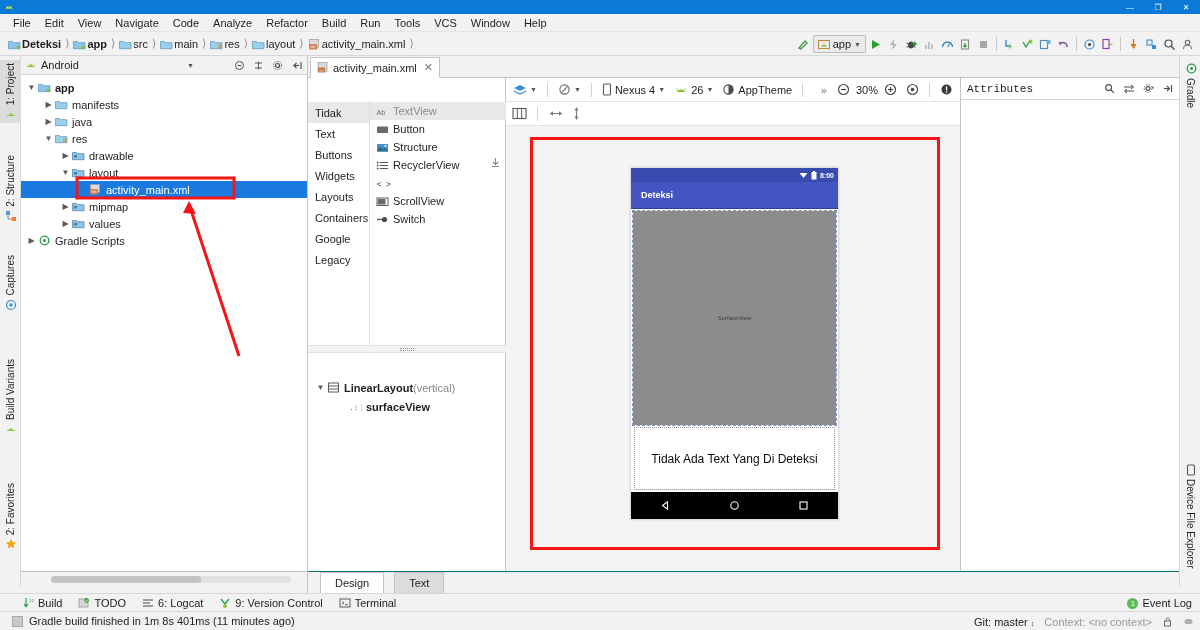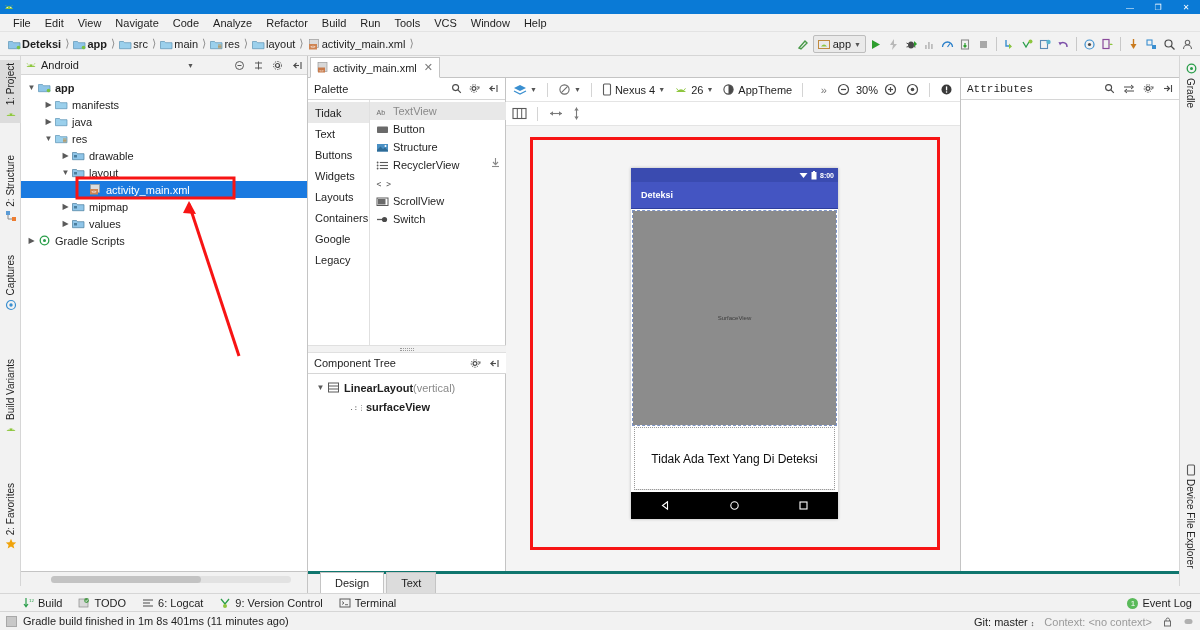--- a/index.html
+++ b/index.html
@@ -180,21 +180,21 @@
   .ph-nav { position:absolute; left:0; bottom:0; width:207px; height:27px; background:#000;
             display:flex; align-items:center; justify-content:space-around; }
 
   
   .attrpanel { position:absolute; left:961px; top:78px; width:218px; height:493px; background:#fff; }
   .attrhdr { height:22px; border-bottom:1px solid #d6d6d6; display:flex; align-items:center;
              padding:0 6px; font-size:11px; background:#fff;font-family:Liberation Mono, monospace; }
 
   
   .dtabs { position:absolute; left:308px; top:571px; width:871px; height:22px;
-           background:#f2f2f2; border-top:3px solid #0f766e; display:flex; align-items:flex-end; padding-left:12px; }
+           background:#f2f2f2; border-top:1px solid #0f766e; display:flex; align-items:flex-end; padding-left:12px;gap:8px; }
   .dtab { height:21px; display:flex; align-items:center; padding:0 14px; font-size:11px;
           border:1px solid #c4c4c4; border-bottom:none; background:#dcdcdc; margin-right:2px; }
   .dtab.active { background:#fff; }
 
   
   .leftbottom { position:absolute; left:21px; top:571px; width:287px; height:22px; background:#f2f2f2;
                 border-top:1px solid #c4c4c4; border-right:1px solid #c4c4c4; }
   .hscroll { position:absolute; left:30px; top:4px; width:240px; height:7px; background:#e2e2e2; border-radius:4px; }
   .hscroll .thumb { width:150px; height:7px; background:#c3c3c3; border-radius:4px; }
 
@@ -206,21 +206,21 @@
   }
   .bb { display:flex; align-items:center; gap:4px; white-space:nowrap; }
   .eventlog { position:absolute; right:8px; top:0; height:18px; display:flex; align-items:center; gap:4px; font-size:11px; }
   .badge { width:11px; height:11px; border-radius:50%; background:#5aba5a; color:#fff; font-size:8px;
            display:flex; align-items:center; justify-content:center; }
 
   
   .statusbar {
     position:absolute; left:0; top:611px; width:1200px; height:19px;
     background:#f2f2f2; border-top:1px solid #d6d6d6;
-    display:flex; align-items:center; padding-left:6px; font-size:11px; gap:6px;
+    display:flex; align-items:center; padding-left:12px; font-size:11px; gap:6px;
   }
   .statusbar .sq { width:11px; height:11px; background:#c8c8c8; border:1px solid #a8a8a8; flex:0 0 auto; }
   .sbright { position:absolute; right:6px; top:0; height:19px; display:flex; align-items:center; gap:10px; font-size:11px; }
   .gray { color:#9a9a9a; }
   svg { display:block; overflow:visible; }
 </style>
 </head>
 <body>
 
 <div id="app">
@@ -685,44 +685,20 @@
             <rect x="1" y="5.5" width="7" height="5" fill="#c87a4a"></rect>
             <text x="4.5" y="9.6" font-size="3.6" fill="#fff" text-anchor="middle" font-family="monospace">&lt;&gt;</text>
           </svg>
       </span>
       <span>activity_main.xml</span>
       <span class="close">✕</span>
     </div>
   </div>
 
   <div class="leftcol">
-    <div class="palhdr">
-      <span>Palette</span>
-      <span style="flex:1"></span>
-      <span style="margin-right:7px;">
-        <svg width="11" height="11" viewBox="0 0 11 11">
-            <circle cx="4.6" cy="4.6" r="3" fill="none" stroke="#4a4a4a" stroke-width="1.1"></circle>
-            <line x1="6.9" y1="6.9" x2="9.8" y2="9.8" stroke="#4a4a4a" stroke-width="1.2"></line>
-          </svg>
-      </span>
-      <span style="margin-right:8px;">
-        <svg width="11" height="11" viewBox="0 0 11 11">
-            <circle cx="5" cy="5.5" r="1.9" fill="none" stroke="#4a4a4a" stroke-width="1.2"></circle>
-            <circle cx="5" cy="5.5" r="3.8" fill="none" stroke="#4a4a4a" stroke-width="1" stroke-dasharray="1.3 1.3"></circle>
-            <path d="M9 4 l1.6 0 M9.8 4 l0 2" stroke="#4a4a4a" stroke-width="0.8"></path>
-          </svg>
-      </span>
-      <span>
-        <svg width="11" height="11" viewBox="0 0 11 11">
-            <line x1="1.5" y1="5.5" x2="7" y2="5.5" stroke="#4a4a4a" stroke-width="1.1"></line>
-            <path d="M4.5 3 L2 5.5 L4.5 8" fill="none" stroke="#4a4a4a" stroke-width="1.1"></path>
-            <line x1="9" y1="2" x2="9" y2="9" stroke="#4a4a4a" stroke-width="1.1"></line>
-          </svg>
-      </span>
-    </div>
 
     <div class="palbody">
       <div class="palcats" id="palcats">
           <div class="palcat active">
             <span>Tidak</span>
           </div>
           <div class="palcat">
             <span>Text</span>
           </div>
           <div class="palcat">
@@ -816,38 +792,20 @@
               <line x1="2" y1="9.5" x2="9" y2="9.5" stroke="#8a8a8a" stroke-width="1.1"></line>
             </svg>
         </span>
       </div>
     </div>
 
     <div class="splitbar">
       <span class="grip"></span>
     </div>
 
-    <div class="cthdr">
-      <span>Component Tree</span>
-      <span style="flex:1"></span>
-      <span style="margin-right:8px;">
-        <svg width="11" height="11" viewBox="0 0 11 11">
-            <circle cx="5" cy="5.5" r="1.9" fill="none" stroke="#4a4a4a" stroke-width="1.2"></circle>
-            <circle cx="5" cy="5.5" r="3.8" fill="none" stroke="#4a4a4a" stroke-width="1" stroke-dasharray="1.3 1.3"></circle>
-            <path d="M9 4 l1.6 0 M9.8 4 l0 2" stroke="#4a4a4a" stroke-width="0.8"></path>
-          </svg>
-      </span>
-      <span>
-        <svg width="11" height="11" viewBox="0 0 11 11">
-            <line x1="1.5" y1="5.5" x2="7" y2="5.5" stroke="#4a4a4a" stroke-width="1.1"></line>
-            <path d="M4.5 3 L2 5.5 L4.5 8" fill="none" stroke="#4a4a4a" stroke-width="1.1"></path>
-            <line x1="9" y1="2" x2="9" y2="9" stroke="#4a4a4a" stroke-width="1.1"></line>
-          </svg>
-      </span>
-    </div>
     <div class="ctbody" id="cttree">
         <div class="ctrow" style="padding-left:6px;">
           <span class="arrow">▼</span>
           <span class="cticon">
             <svg width="13" height="11" viewBox="0 0 13 11">
               <rect x="1.5" y="1" width="10" height="9" fill="none" stroke="#5a5a5a" stroke-width="1"></rect>
               <line x1="1.5" y1="4" x2="11.5" y2="4" stroke="#5a5a5a" stroke-width="1"></line>
               <line x1="1.5" y1="7" x2="11.5" y2="7" stroke="#5a5a5a" stroke-width="1"></line>
             </svg>
           </span>

